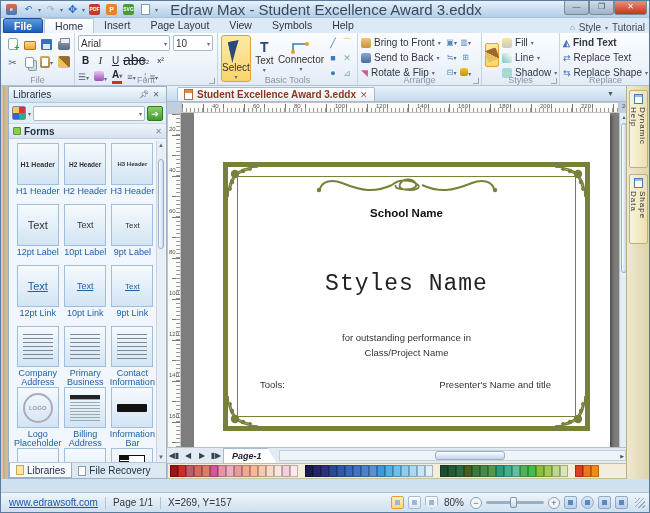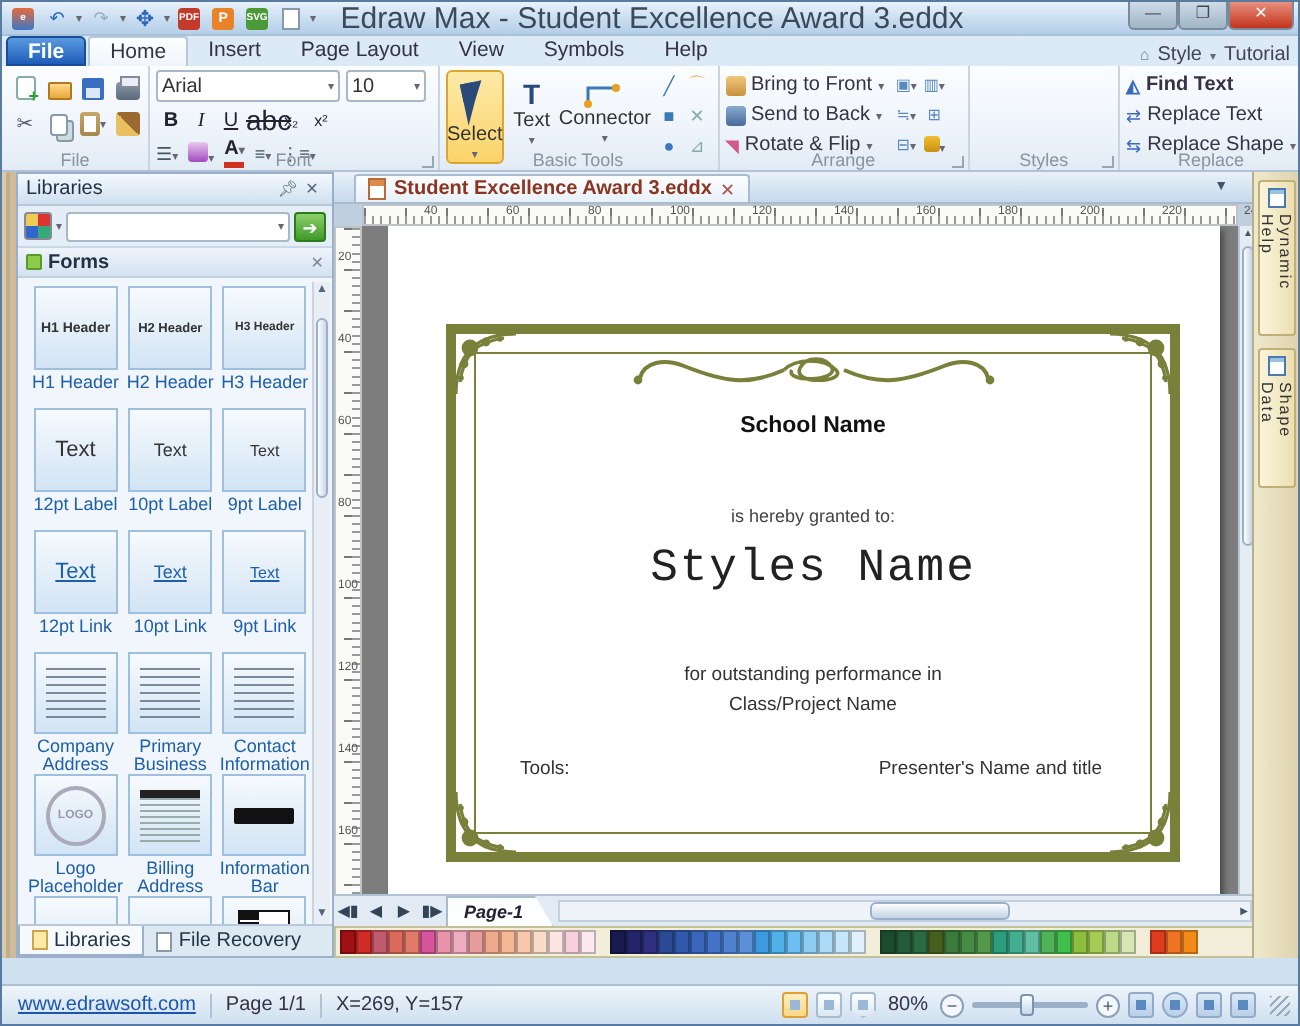--- a/index.html
+++ b/index.html
@@ -362,20 +362,42 @@
           <span style="color:#5a8ac0;font-size:8px">⊞</span>
           <span style="color:#5a8ac0;font-size:8px">⊟<span class="caret">▾</span></span>
           <span style="font-size:8px"><span class="blk" style="width:8px;height:8px;background:linear-gradient(#f0c030,#c89010)"></span><span class="caret">▾</span></span>
         </div>
       </div>
       <span class="dlg"></span>
       <div class="rgroup-label">Arrange</div>
     </div>
 
     <div class="rgroup" style="width:78px">
+      <div style="display:flex;gap:3px">
+        <div class="ibtn" style="width:22px;height:24px;background:linear-gradient(#fde9a2,#fbd56e);border:1px solid #dca62c;margin-top:8px">
+            <span class="mi i-brush" style="transform:rotate(-20deg)"></span>
+          </div>
+        <div>
+          <div class="rowbtn">
+              <span class="blk" style="background:linear-gradient(#f8e8a0,#c8c8c8)"></span>
+              <span>Fill</span>
+              <span class="caret">▾</span>
+            </div>
+          <div class="rowbtn">
+              <span class="blk" style="background:linear-gradient(45deg,#7ac8b8,#fff)"></span>
+              <span>Line</span>
+              <span class="caret">▾</span>
+            </div>
+          <div class="rowbtn">
+              <span class="blk" style="background:#a8d8d0"></span>
+              <span>Shadow</span>
+              <span class="caret">▾</span>
+            </div>
+        </div>
+      </div>
       <span class="dlg"></span>
       <div class="rgroup-label">Styles</div>
     </div>
 
     <div class="rgroup" style="width:92px;border-right:none">
       <div class="rowbtn" style="font-weight:bold">
           <span style="color:#3a6ac0;font-size:9px">◭</span>
           <span>Find Text</span>
         </div>
       <div class="rowbtn">
@@ -635,21 +657,20 @@
             <svg width="190" height="26" viewBox="0 0 190 26" fill="none" stroke="#78803a" stroke-width="2">
               <path d="M8,16 C10,8 20,6 30,10 C50,18 62,20 80,12"></path>
               <path d="M182,16 C180,8 170,6 160,10 C140,18 128,20 110,12"></path>
               <path d="M80,12 C86,6 100,6 106,12 C112,18 84,20 88,11 C91,5 101,5 104,11 C107,18 80,18 84,12" stroke-width="1.8"></path>
               <circle cx="7" cy="17" r="2.2" fill="#78803a" stroke="none"></circle>
               <circle cx="183" cy="17" r="2.2" fill="#78803a" stroke="none"></circle>
             </svg>
           </div>
 
           <div class="ct" id="ct-school">School Name</div>
-          <div class="ct" id="ct-granted">is hereby granted to:</div>
           <div class="ct" id="ct-student">Styles Name</div>
           <div class="ct" id="ct-for">for outstanding performance in</div>
           <div class="ct" id="ct-class">Class/Project Name</div>
           <div id="ct-date">Tools:</div>
           <div id="ct-presenter">Presenter's Name and title</div>
         </div>
       </div>
     </div>
 
     <div id="vscroll">

